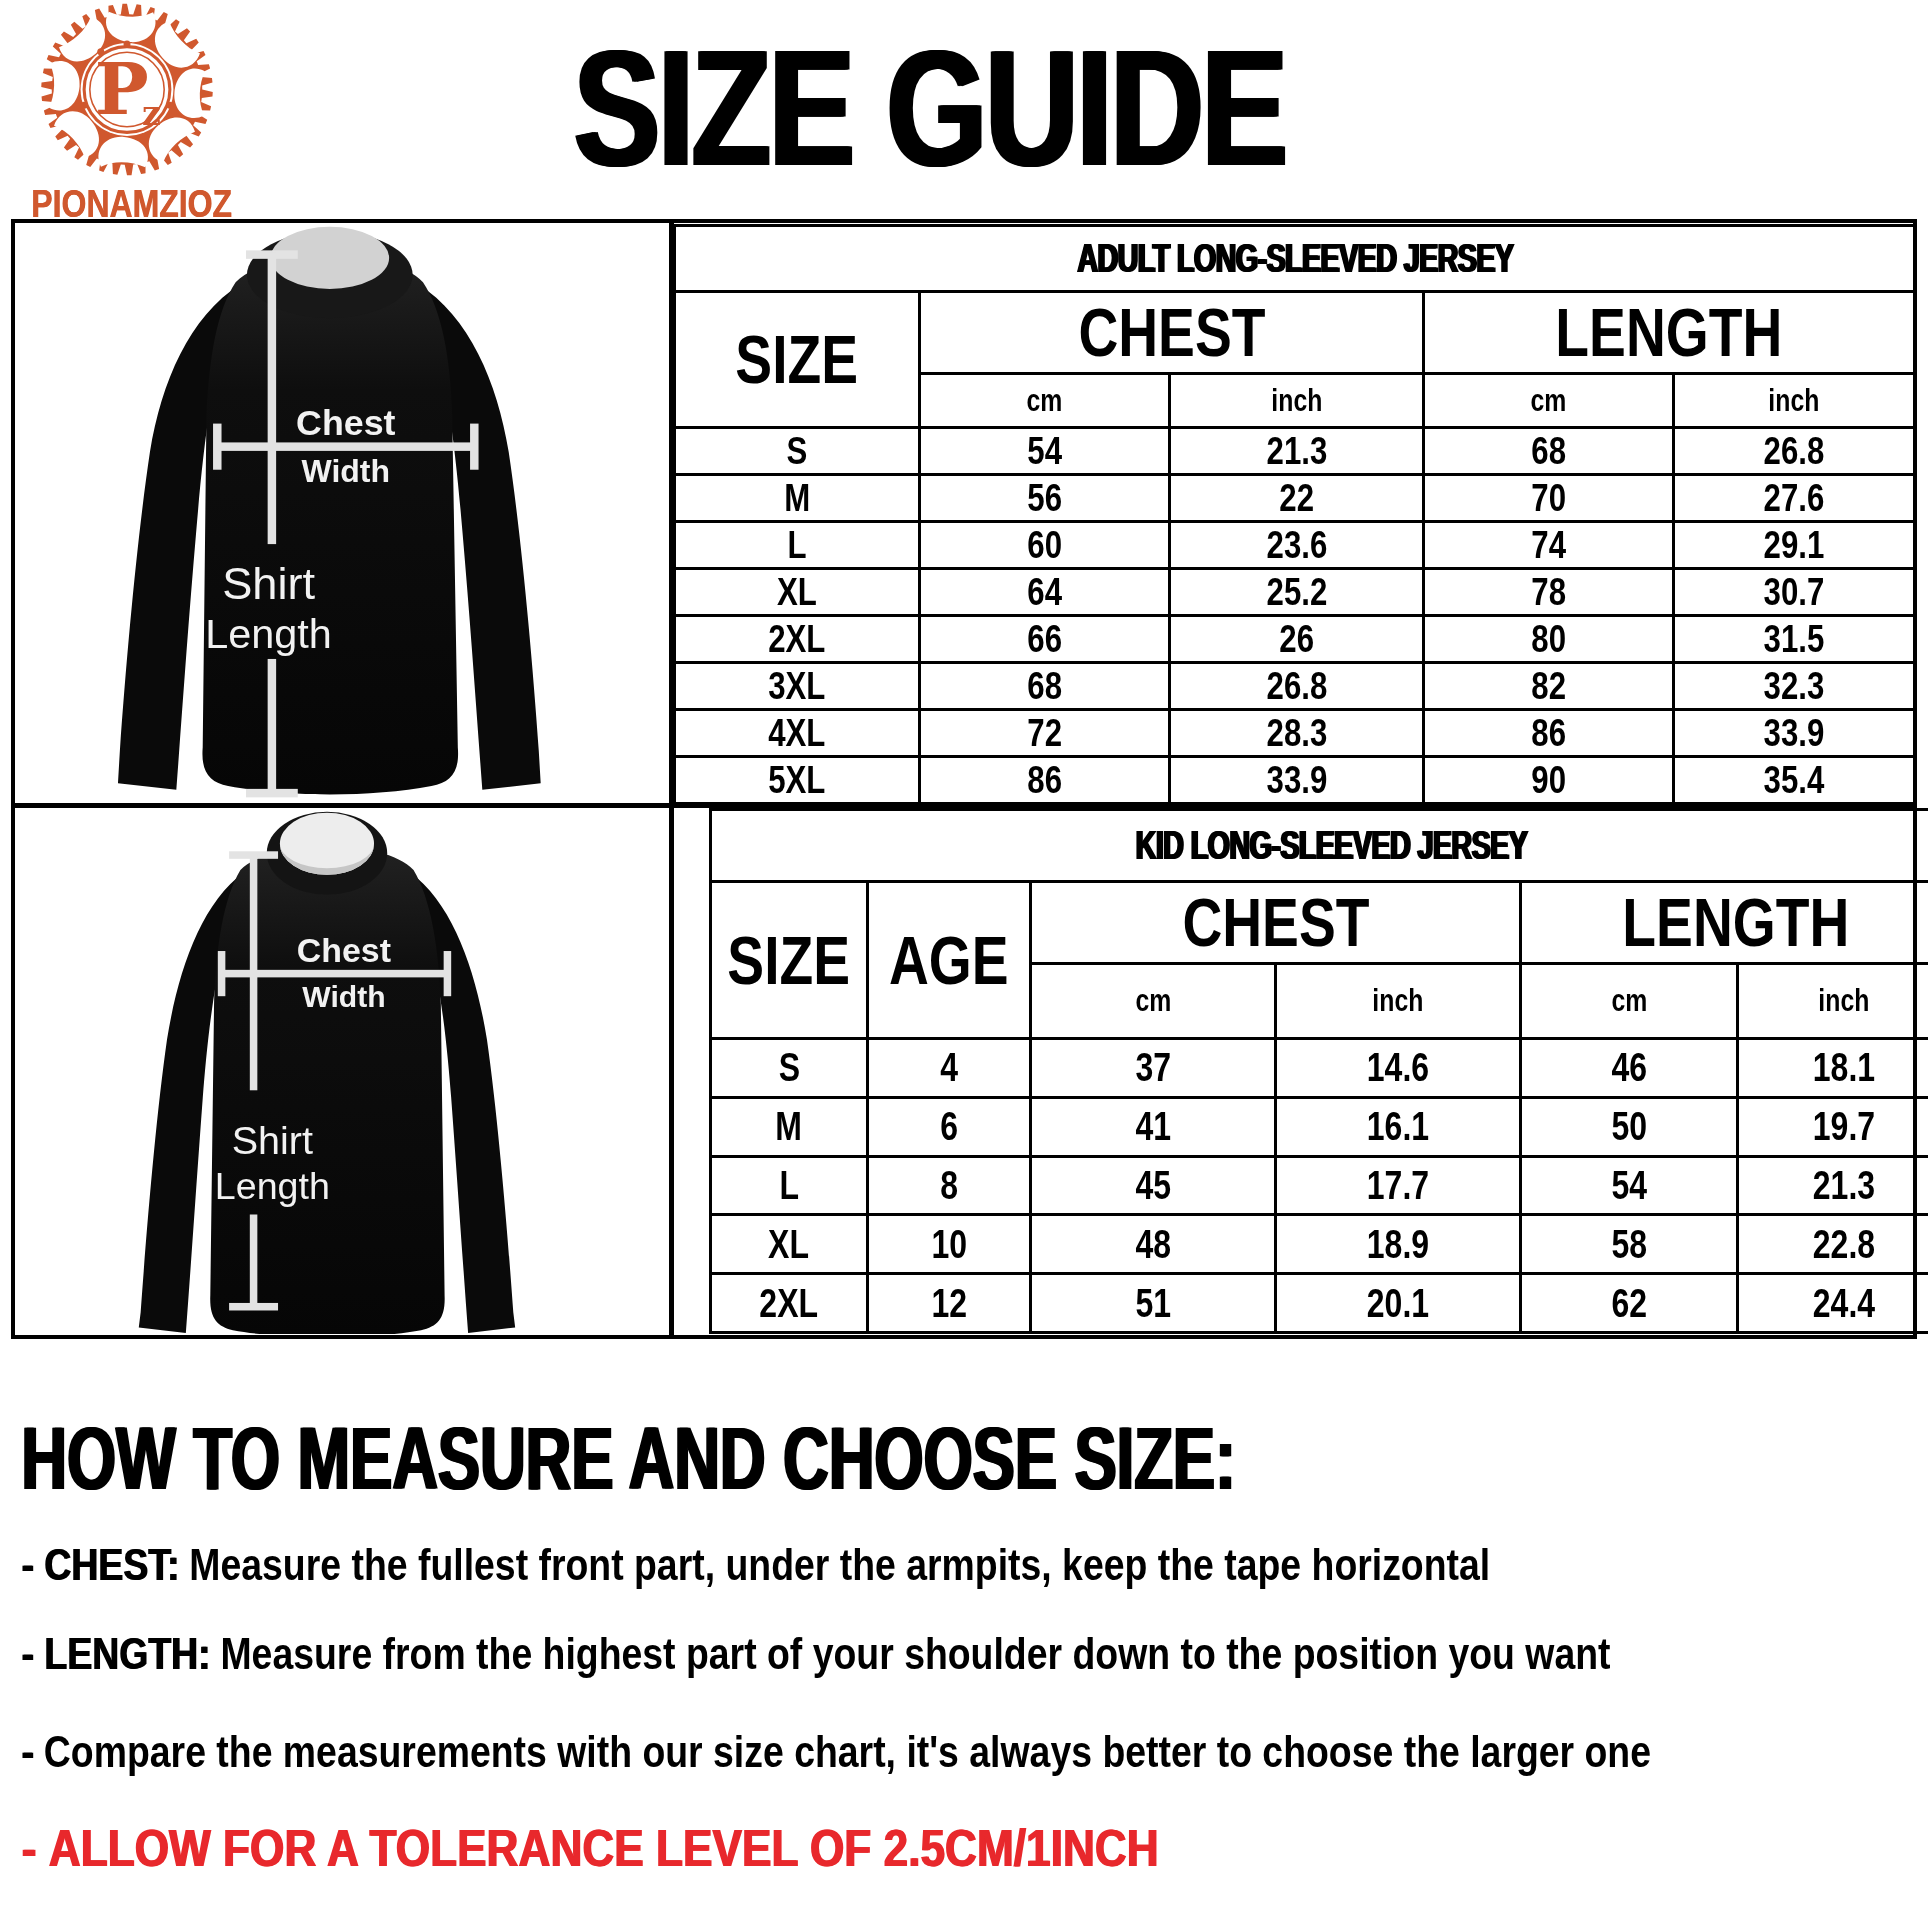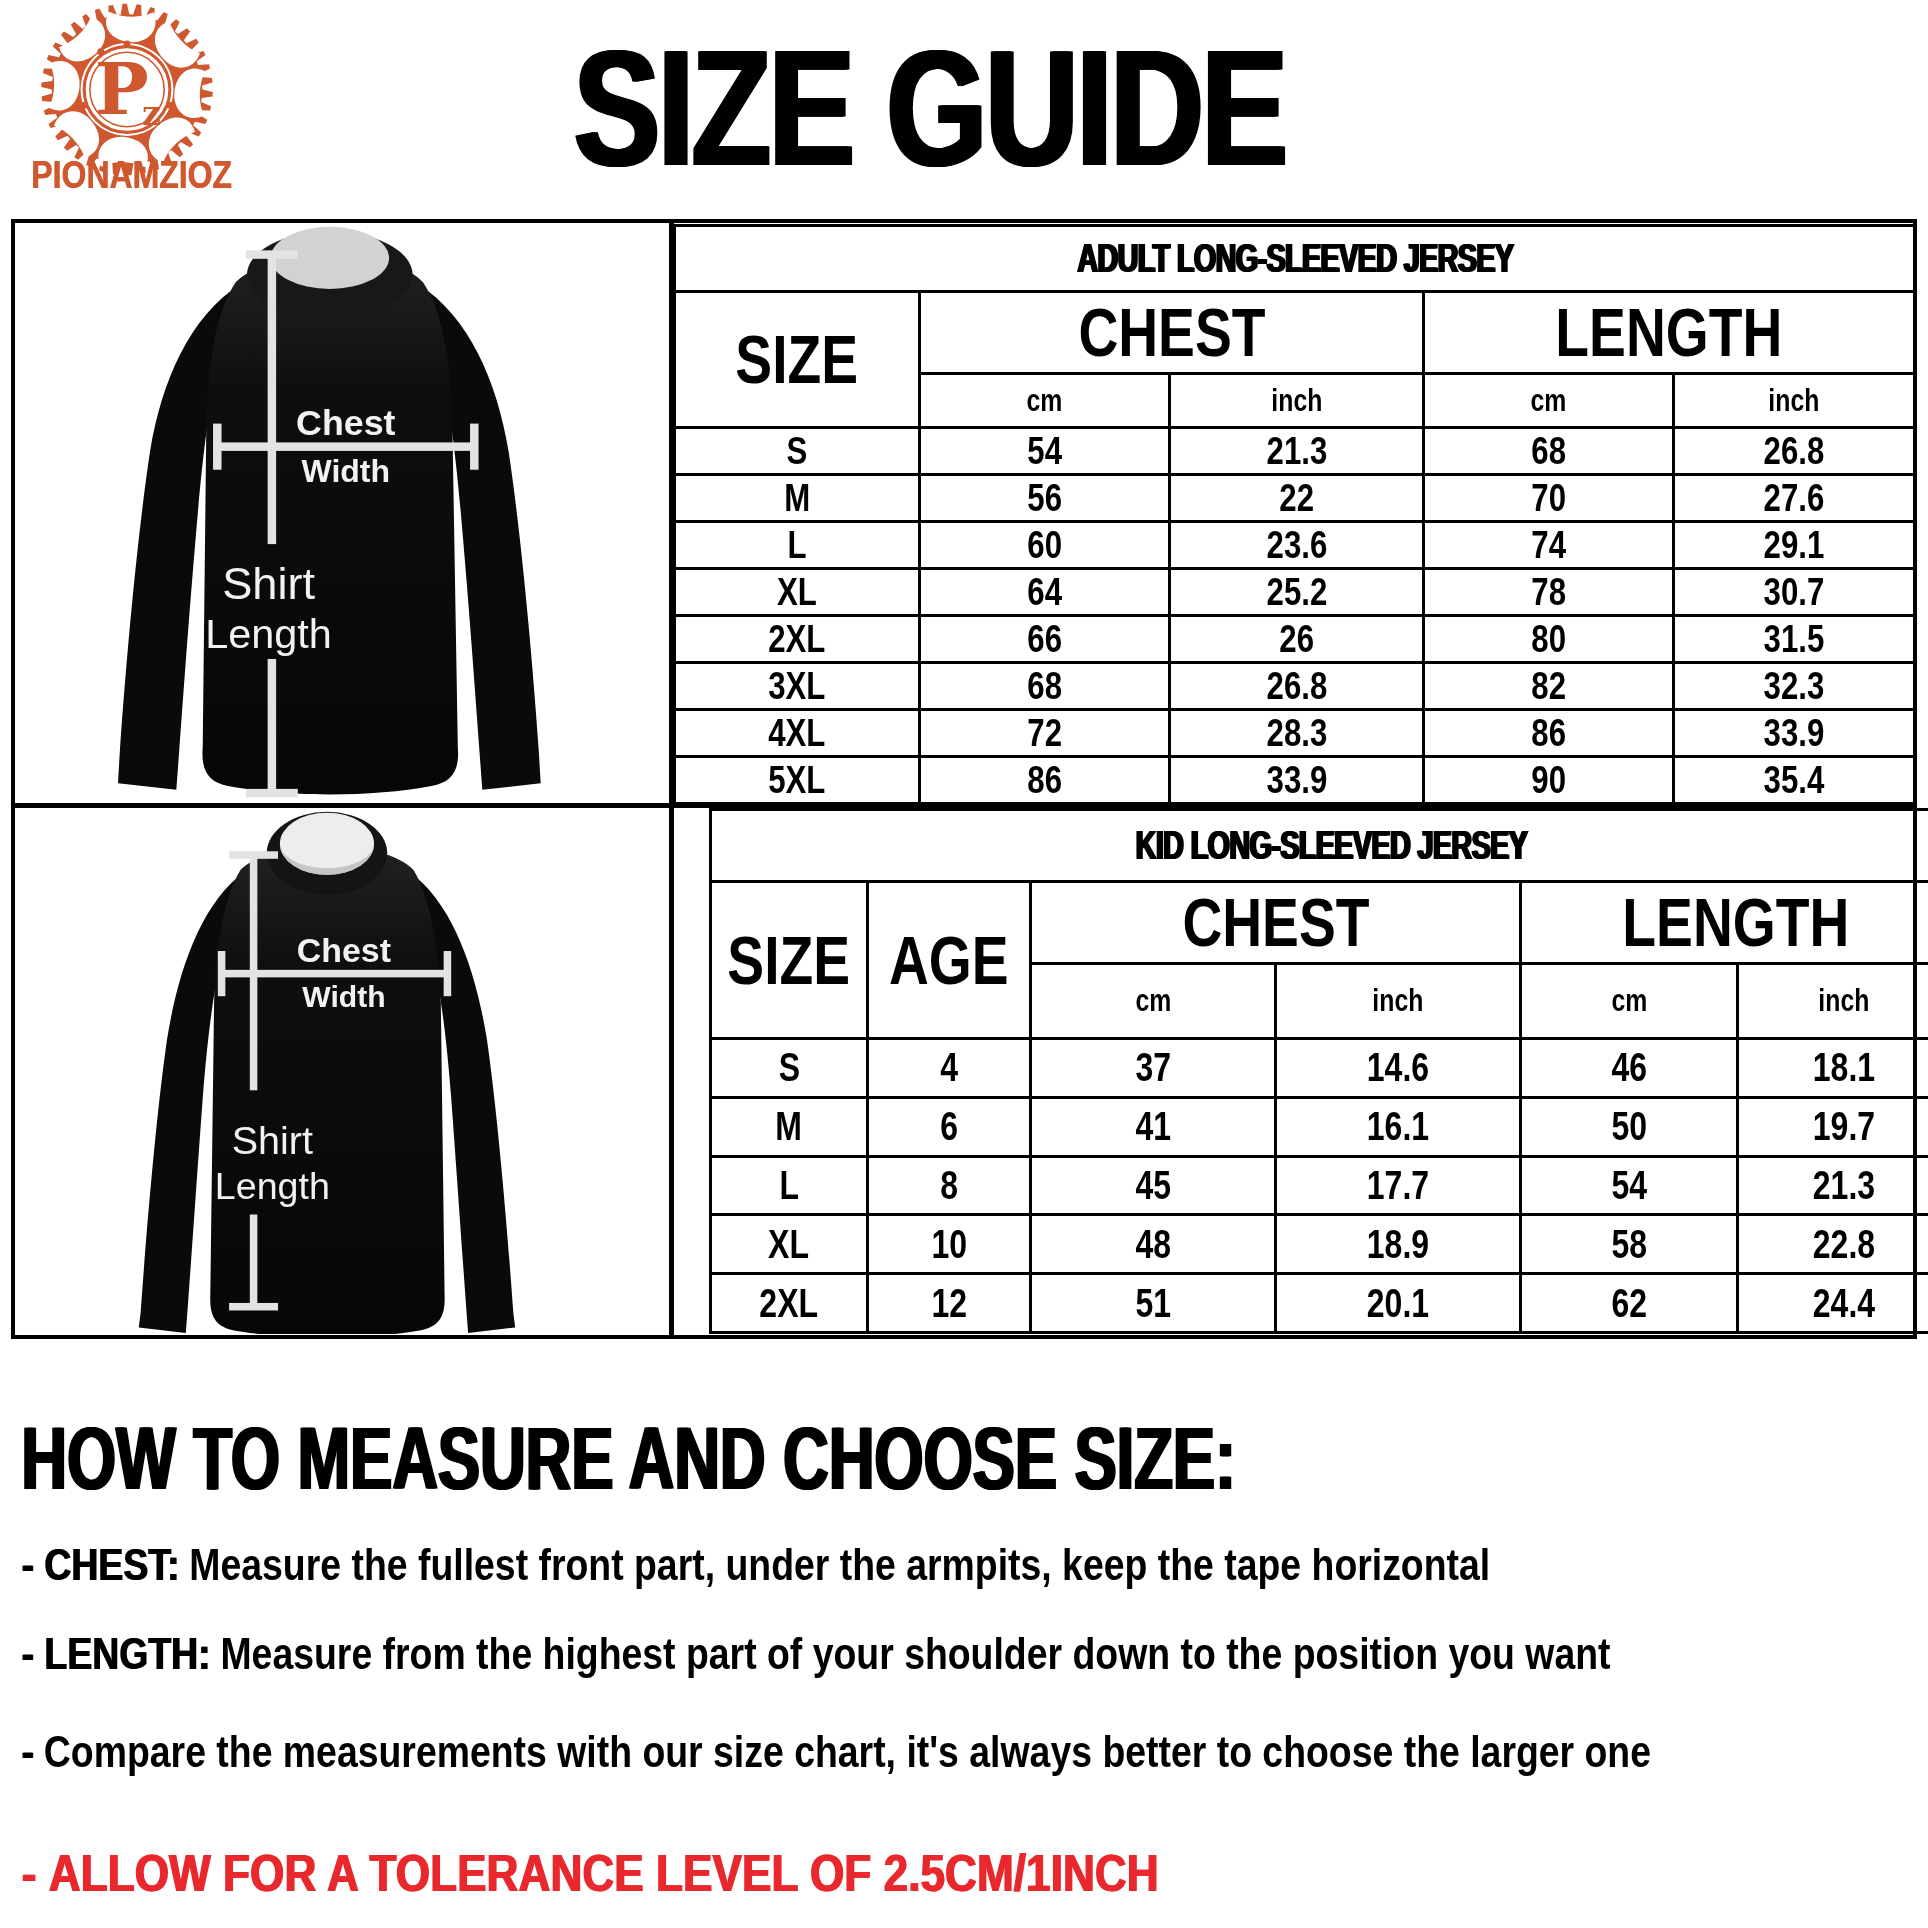--- a/index.html
+++ b/index.html
@@ -2,21 +2,21 @@
 <html style="font-size:15px"><head>
 <meta charset="utf-8">
 <style>
   html,body{margin:0;padding:0;background:#ffffff;}
   body{width:1928px;height:1928px;overflow:hidden;position:relative;
        font-family:"Liberation Sans",sans-serif;color:#000;}
   .abs{position:absolute;}
 
   
   #logo-wrap{left:28px;top:1.9px;width:198px;height:217px;}
-  #brand-name{left:9.4px;top:155px;width:234px;text-align:center;
+  #brand-name{left:9.4px;top:184px;width:234px;text-align:center;
     font-weight:700;font-size:39px;line-height:1;color:#d0582e;white-space:nowrap;}
   #brand-name .cx{display:inline-block;transform:scaleX(.82);transform-origin:center;
     text-shadow:0.7px 0 0 #d0582e;}
 
   
   #page-title{left:573px;top:24.5px;font-size:166px;line-height:1;font-weight:700;
     white-space:nowrap;transform:scaleX(.78);transform-origin:left top;
     text-shadow:3.8px 0 0 #000,1.9px 0 0 #000,-1.9px 0 0 #000;letter-spacing:-2.8px;}
 
   
@@ -47,21 +47,21 @@
 
   
   #howto-heading{left:21px;top:1414px;font-size:89px;line-height:1;font-weight:700;
     white-space:nowrap;transform:scaleX(.71);transform-origin:left top;
     text-shadow:2.4px 0 0 #000,-1.4px 0 0 #000;}
   .bullet{left:21px;white-space:nowrap;font-size:44px;line-height:1.15;}
   .bullet .cx{display:inline-block;transform:scaleX(.85);transform-origin:left center;}
   .bullet .lbl{font-weight:700;text-shadow:1.4px 0 0 currentColor;}
   .bullet .txt{font-weight:700;}
   #bullet-1{top:1540px;} #bullet-2{top:1629px;} #bullet-3{top:1727px;}
-  #bullet-4{top:1819px;font-size:52px;margin-top:25px;}
+  #bullet-4{top:1819px;font-size:52px;}
   #bullet-4 .lbl,#bullet-4 .txt{text-shadow:1.7px 0 0 currentColor;}
 </style>
 </head>
 <body>
 
 <div class="abs" id="logo-wrap">
   <svg width="198" height="175" viewBox="0 0 200 186">
     <g id="gear-g" transform="translate(100,93) scale(0.93)">
         <polygon points="86.0,0.0 98.0,2.9 97.7,8.1 85.5,9.6 84.8,14.2 96.1,19.0 95.0,24.1 82.7,23.6 81.3,27.9 91.7,34.6 89.7,39.4 77.7,36.9 75.6,40.9 84.8,49.2 82.0,53.6 70.6,49.2 67.9,52.8 75.5,62.5 72.1,66.4 61.5,60.1 58.2,63.3 64.2,74.0 60.2,77.3 50.8,69.4 47.0,72.0 51.1,83.6 46.6,86.2 38.7,76.8 34.5,78.8 36.7,90.9 31.8,92.7 25.5,82.1 21.1,83.4 21.2,95.7 16.1,96.7 11.6,85.2 7.1,85.7 5.2,97.9 0.0,98.0 -2.6,86.0 -7.1,85.7 -11.0,97.4 -16.1,96.7 -16.7,84.4 -21.1,83.4 -26.9,94.2 -31.8,92.7 -30.3,80.5 -34.5,78.8 -42.0,88.5 -46.6,86.2 -43.2,74.4 -47.0,72.0 -56.0,80.4 -60.2,77.3 -54.8,66.3 -58.2,63.3 -68.5,70.1 -72.1,66.4 -65.0,56.3 -67.9,52.8 -79.1,57.9 -82.0,53.6 -73.4,44.9 -75.6,40.9 -87.5,44.1 -89.7,39.4 -79.7,32.2 -81.3,27.9 -93.6,29.0 -95.0,24.1 -84.0,18.6 -84.8,14.2 -97.1,13.2 -97.7,8.1 -85.9,4.5 -86.0,0.0 -98.0,-2.9 -97.7,-8.1 -85.5,-9.6 -84.8,-14.2 -96.1,-19.0 -95.0,-24.1 -82.7,-23.6 -81.3,-27.9 -91.7,-34.6 -89.7,-39.4 -77.7,-36.9 -75.6,-40.9 -84.8,-49.2 -82.0,-53.6 -70.6,-49.2 -67.9,-52.8 -75.5,-62.5 -72.1,-66.4 -61.5,-60.1 -58.2,-63.3 -64.2,-74.0 -60.2,-77.3 -50.8,-69.4 -47.0,-72.0 -51.1,-83.6 -46.6,-86.2 -38.7,-76.8 -34.5,-78.8 -36.7,-90.9 -31.8,-92.7 -25.5,-82.1 -21.1,-83.4 -21.2,-95.7 -16.1,-96.7 -11.6,-85.2 -7.1,-85.7 -5.2,-97.9 -0.0,-98.0 2.6,-86.0 7.1,-85.7 11.0,-97.4 16.1,-96.7 16.7,-84.4 21.1,-83.4 26.9,-94.2 31.8,-92.7 30.3,-80.5 34.5,-78.8 42.0,-88.5 46.6,-86.2 43.2,-74.4 47.0,-72.0 56.0,-80.4 60.2,-77.3 54.8,-66.3 58.2,-63.3 68.5,-70.1 72.1,-66.4 65.0,-56.3 67.9,-52.8 79.1,-57.9 82.0,-53.6 73.4,-44.9 75.6,-40.9 87.5,-44.1 89.7,-39.4 79.7,-32.2 81.3,-27.9 93.6,-29.0 95.0,-24.1 84.0,-18.6 84.8,-14.2 97.1,-13.2 97.7,-8.1 85.9,-4.5" fill="#d0582e"></polygon>
         <path d="M54,-6 C52,-28 66,-42 84,-36 C80,-20 82,0 92,14 C76,26 56,16 54,-6 Z" fill="#ffffff" transform="rotate(10)"></path>

